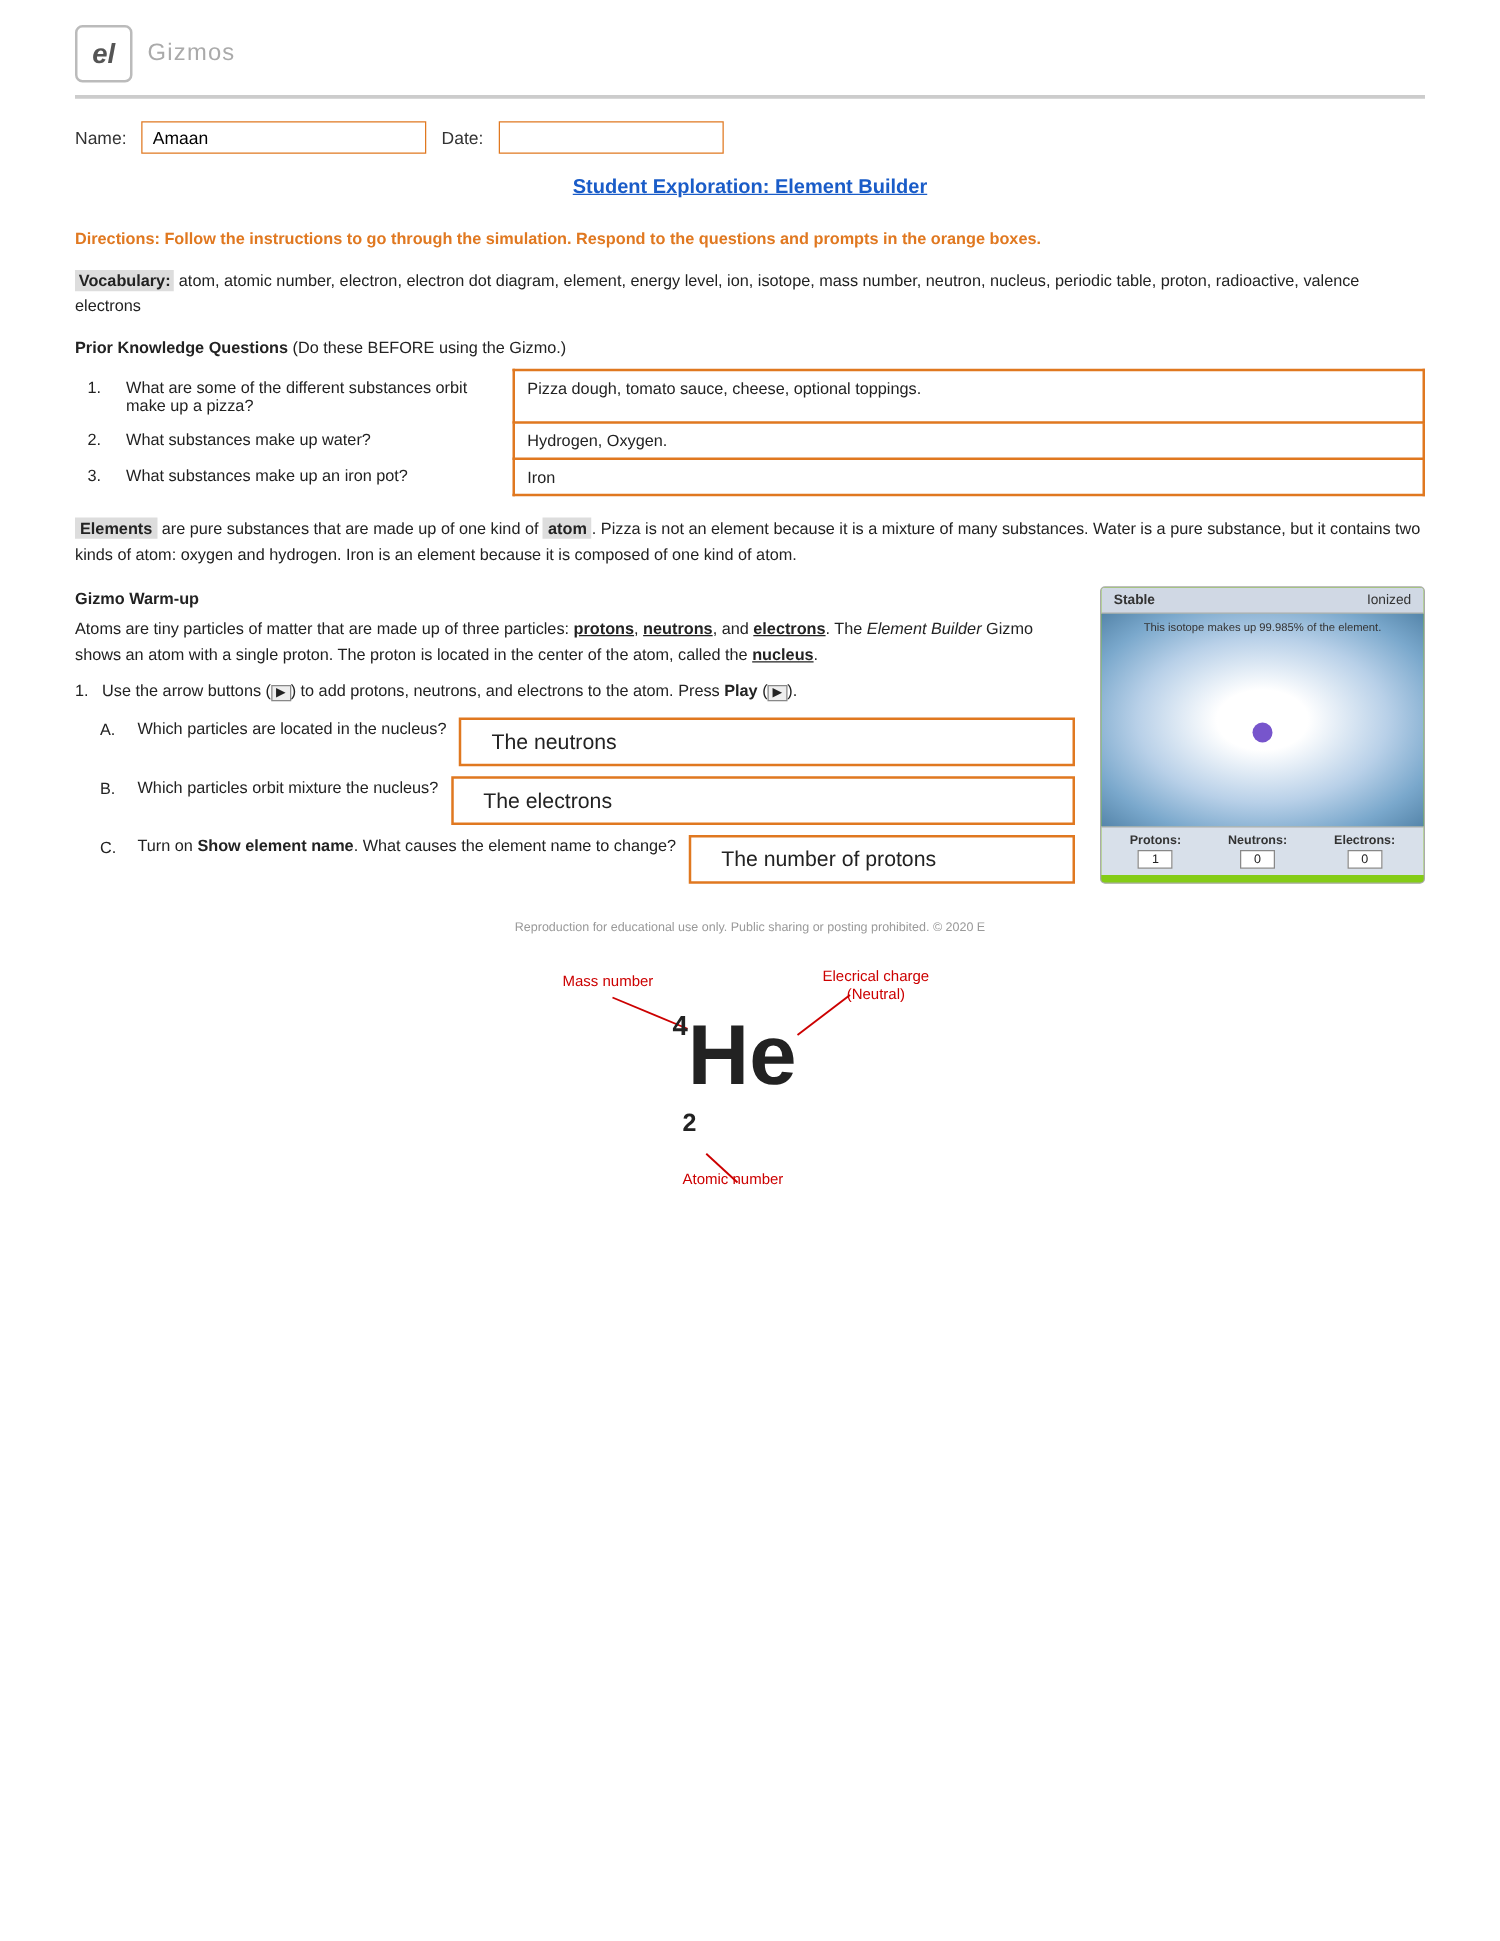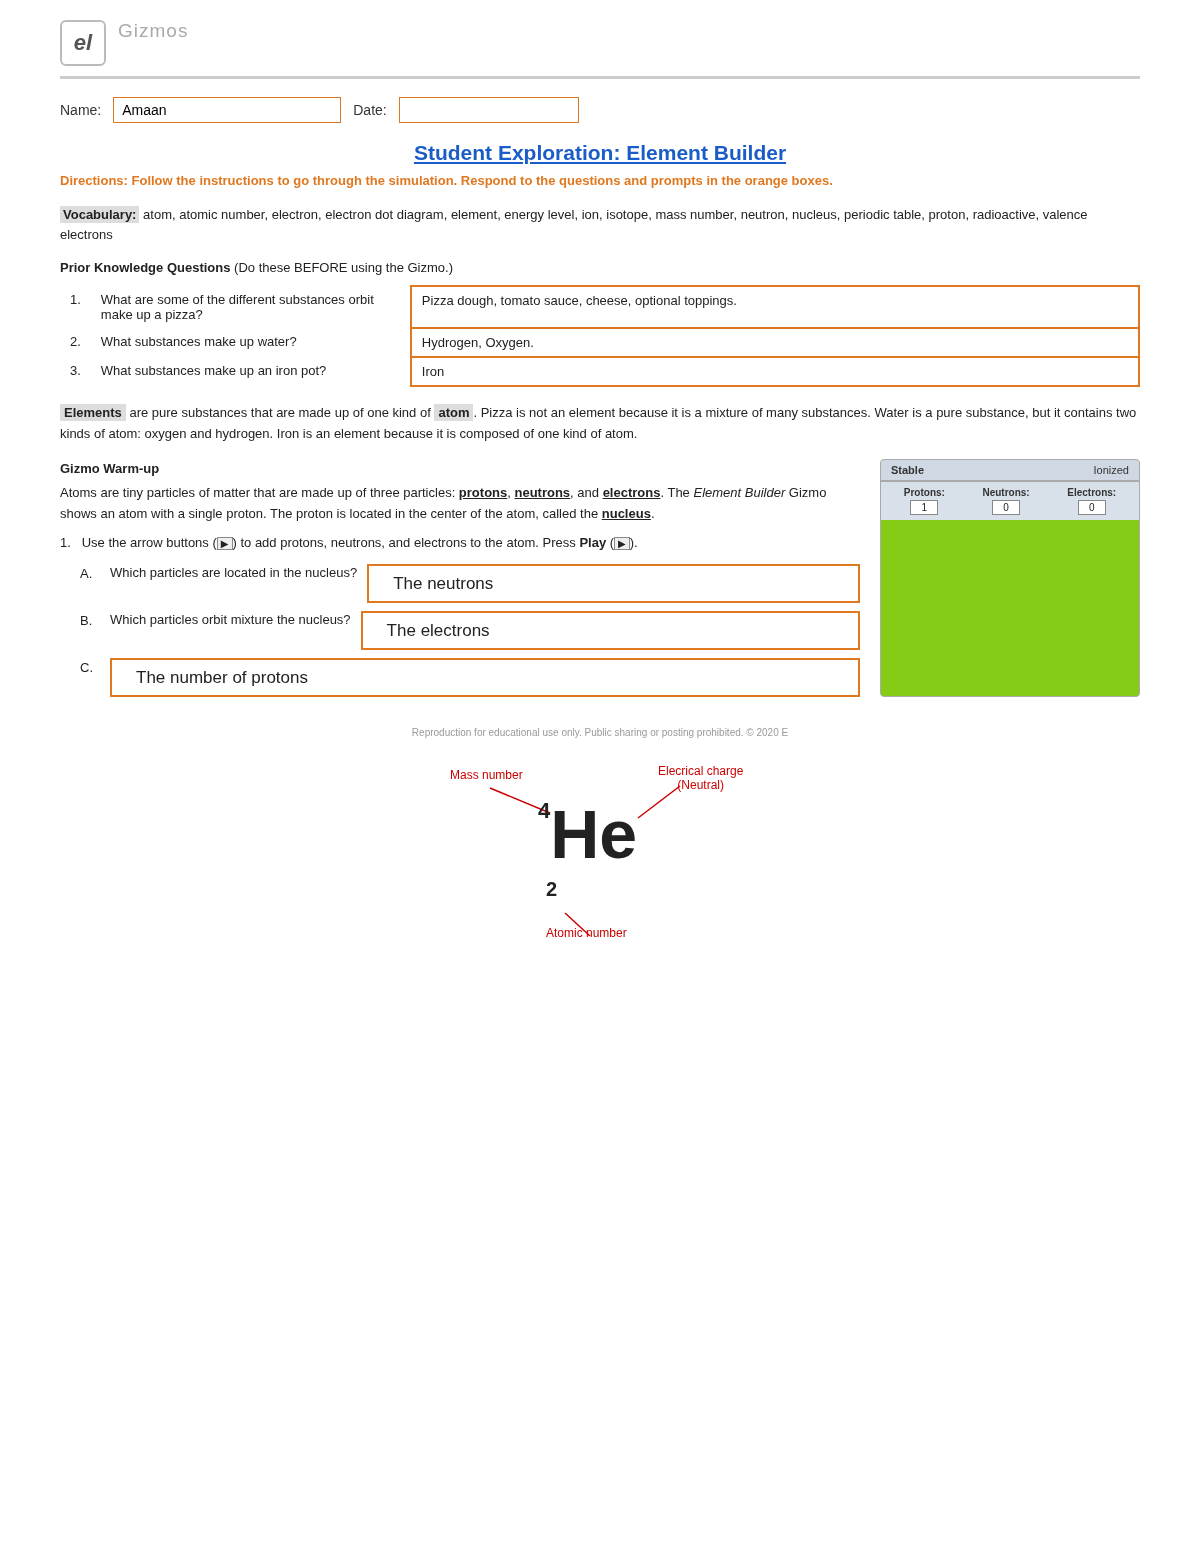--- a/index.html
+++ b/index.html
@@ -7,21 +7,21 @@
       font-family: Arial, sans-serif;
       font-size: 13px;
       background: #fff;
       color: #222;
       width: 1200px;
       min-height: 1553px;
       padding: 20px 60px 40px 60px;
     }
     .header {
       display: flex;
-      align-items: flex-start;
+      align-items: center;
       margin-bottom: 18px;
       border-bottom: 3px solid #ccc;
       padding-bottom: 10px;
     }
     .logo-box {
       background: #fff;
       border: 2px solid #bbb;
       border-radius: 6px;
       width: 46px;
       height: 46px;
@@ -59,25 +59,25 @@
     }
     .date-input {
       border: 1px solid #e07820;
       padding: 4px 8px;
       font-size: 14px;
       width: 180px;
       outline: none;
     }
     .page-title {
       text-align: center;
-      font-size: 21px;
+      font-size: 16px;
       font-weight: bold;
       color: #1a5cc8;
       text-decoration: underline;
-      margin-bottom: 6px;
+      margin-bottom: 22px;
     }
     .directions {
       color: #e07820;
       font-size: 13px;
       font-weight: bold;
       margin-bottom: 14px;
       line-height: 1.5;
     }
     .vocabulary {
       font-size: 13px;
@@ -330,30 +330,35 @@
         <span class="sub-q-text">Which particles are located in the nucleus?</span>
         <div class="sub-q-answer">The neutrons</div>
       </div>
       <div class="sub-q-row">
         <span class="sub-q-letter">B.</span>
         <span class="sub-q-text">Which particles orbit mixture the nucleus?</span>
         <div class="sub-q-answer">The electrons</div>
       </div>
       <div class="sub-q-row">
         <span class="sub-q-letter">C.</span>
+        <span class="sub-q-text">Turn on <strong>Show element name</strong>. What causes the element name to change?</span>
         <div class="sub-q-answer">The number of protons</div>
       </div>
     </div>
   </div>
 
   <div class="gizmo-image">
     <div class="gizmo-top-bar">
       <span class="gizmo-stable">Stable</span>
       <span class="gizmo-ionized">Ionized</span>
     </div>
+    <div class="gizmo-atom-area">
+      <div class="gizmo-subtitle">This isotope makes up 99.985% of the element.</div>
+      <div class="atom-nucleus"></div>
+    </div>
     <div class="gizmo-controls">
       <div class="gizmo-ctrl">
         <span class="gizmo-ctrl-label">Protons:</span>
         <span class="gizmo-ctrl-val">1</span>
       </div>
       <div class="gizmo-ctrl">
         <span class="gizmo-ctrl-label">Neutrons:</span>
         <span class="gizmo-ctrl-val">0</span>
       </div>
       <div class="gizmo-ctrl">

